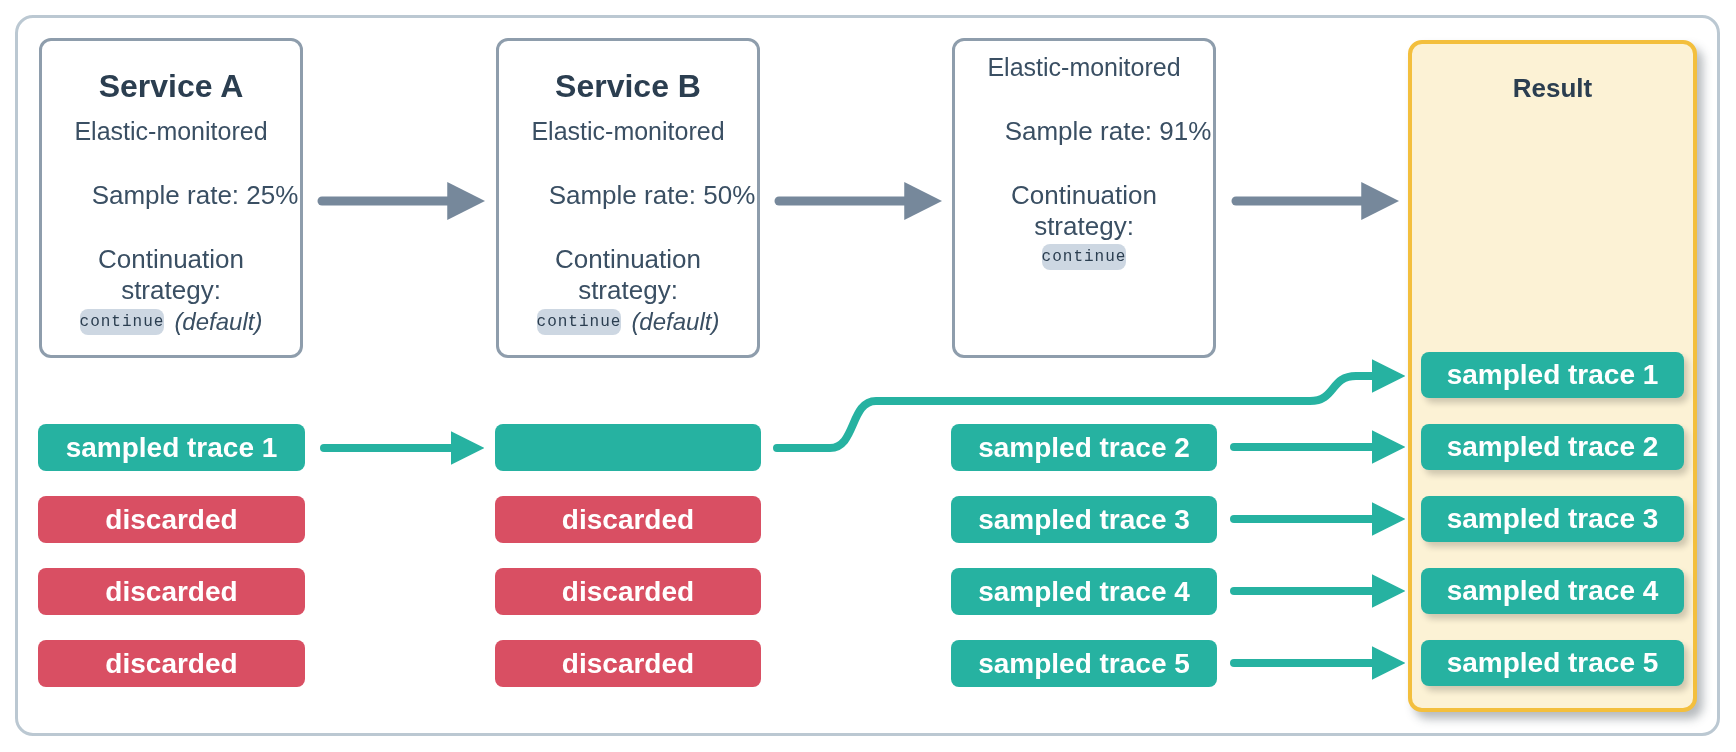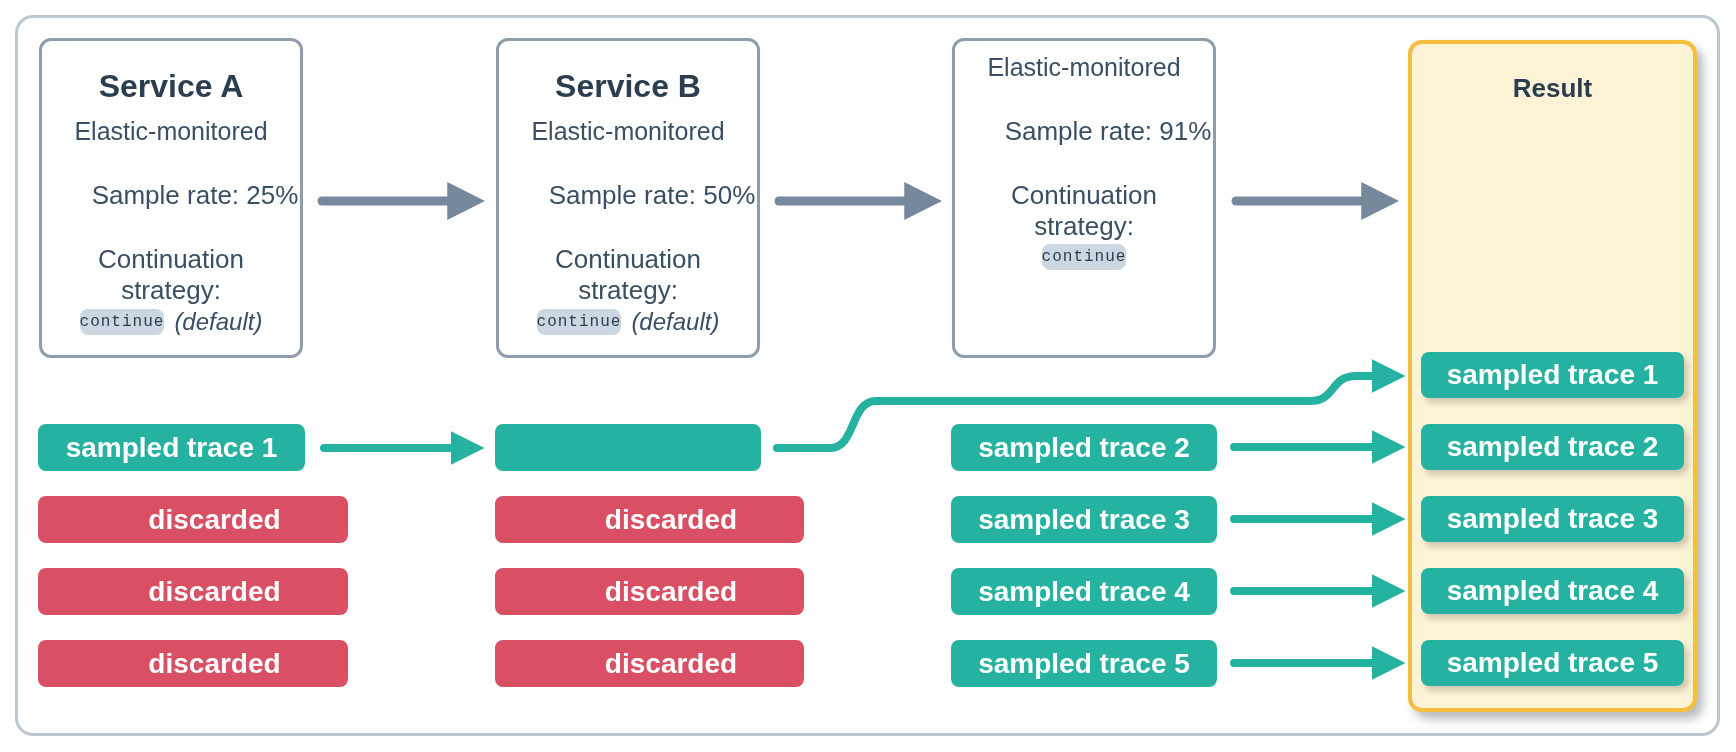--- a/index.html
+++ b/index.html
@@ -38,21 +38,21 @@
     background:var(--panel_bg);border:4px solid var(--panel_border);border-radius:14px;
     box-shadow:6px 7px 10px rgba(50,60,70,0.35);
   }
   .result-title{margin-top:29px;text-align:center;font-size:26px;font-weight:700;color:var(--slate_dark);}
   
   .trace{
     position:absolute;height:47px;border-radius:8px;color:#ffffff;
     font-size:28px;font-weight:700;display:flex;align-items:center;justify-content:center;
   }
   .trace.sampled{background:var(--teal);}
-  .trace.discarded{background:var(--red);padding-left:43px;}
+  .trace.discarded{background:var(--red);}
   .col-a{left:38px;width:267px}.col-b{left:495px;width:266px}.col-c{left:951px;width:266px}
   .r1{top:424px}.r2{top:496px}.r3{top:568px}.r4{top:640px}
   .result-trace{
     position:absolute;left:1421px;width:263px;height:46px;border-radius:8px;
     background:var(--teal);color:#ffffff;font-size:28px;font-weight:700;
     display:flex;align-items:center;justify-content:center;
     box-shadow:4px 5px 6px rgba(0,0,0,0.18);
   }
   .rr1{top:352px}.rr2{top:424px}.rr3{top:496px}.rr4{top:568px}.rr5{top:640px}
   

